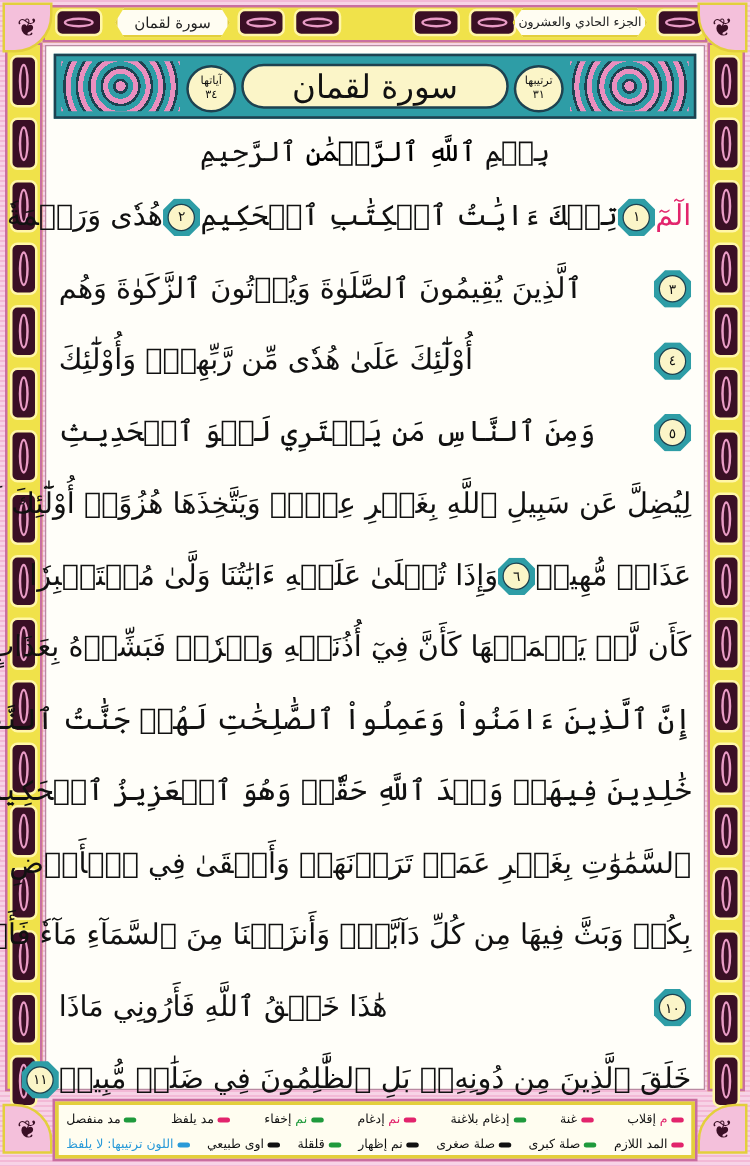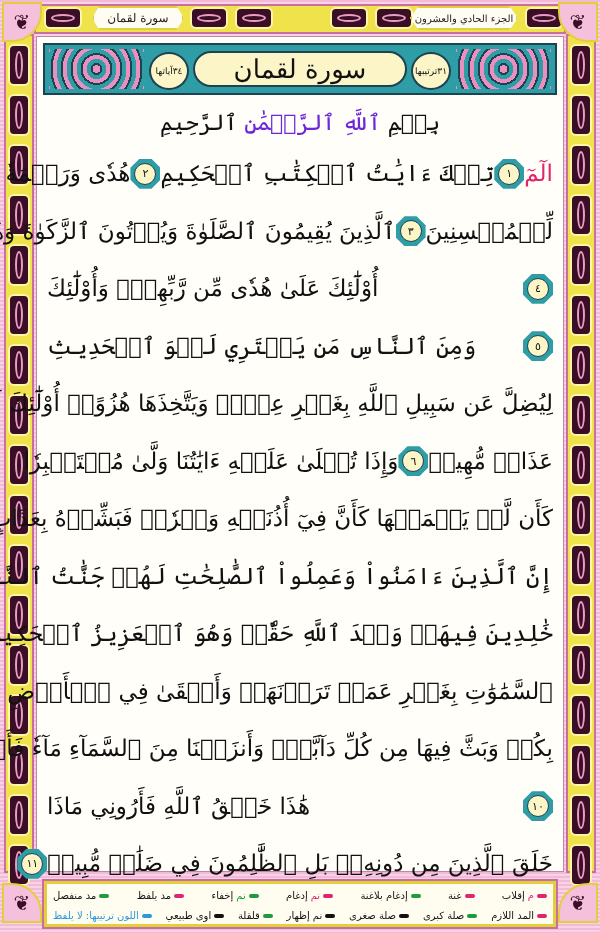--- a/index.html
+++ b/index.html
@@ -34,27 +34,27 @@
           border:1px solid #b98aa2; box-sizing:border-box; }
   .title-banner { position:absolute; left:6px; right:6px; top:6px; height:52px; background:#2e9da6;
                   border:2px solid #1e4250; box-sizing:border-box; overflow:hidden; }
   .title-banner .orn { position:absolute; top:4px; bottom:4px; width:95px;
        background:repeating-radial-gradient(circle at 50% 50%, #ea8fbf 0 4px, #1e4250 4px 6px, #2e9da6 6px 10px); }
   .title-banner .orn.l { left:4px; } .title-banner .orn.r { right:4px; }
   .title-cart { position:absolute; left:148px; right:148px; top:6px; bottom:6px; background:#fbf5c8;
                 border:2px solid #1e4250; border-radius:24px; display:flex; align-items:center; justify-content:center;
                 font-family:"DejaVu Serif", serif; font-size:26px; color:#111; }
   .medal { position:absolute; top:7px; width:36px; height:34px; border-radius:50%; background:#fbf5c8;
-           border:2px solid #1e4250; display:flex; flex-direction:row; align-items:center; justify-content:center;
+           border:2px solid #1e4250; display:flex; flex-direction:column; align-items:center; justify-content:center;
            font-family:"DejaVu Serif", serif; font-size:9px; line-height:11px; color:#111; }
   .medal.ayat { left:104px; } .medal.order { right:104px; }
 
   .text-body { position:absolute; left:10px; right:10px; top:64px; bottom:6px; direction:rtl; }
   .basmala { text-align:center; font-family:"DejaVu Serif", serif; font-size:22px; height:44px; line-height:44px; color:#111; }
-  .basmala .blue { color:#6d28d9; }
+  .basmala .blue { color:#000000; }
   .line { height:57.5px; line-height:57.5px; font-family:"DejaVu Serif", serif; font-size:23px; color:#111;
           text-align:justify; text-align-last:justify; white-space:nowrap; display:flex; justify-content:space-between; align-items:center; }
   .w { display:inline-block; } .c-red { color:#e2246c; }
   .ayah { display:inline-flex; width:30px; height:30px; align-items:center; justify-content:center;
           background:#2e9da6; clip-path:polygon(30% 0,70% 0,100% 30%,100% 70%,70% 100%,30% 100%,0 70%,0 30%);
           position:relative; flex:none; }
   .ayah span { width:20px; height:20px; border-radius:50%; background:#fbf5c8; border:1px solid #1e4250;
                display:flex; align-items:center; justify-content:center; font-size:11px; color:#111; line-height:1; }
 
   
@@ -150,21 +150,20 @@
           <span class="ayah">
             <span>١</span>
           </span>
           <span class="w">تِلۡكَ ءَايَٰتُ ٱلۡكِتَٰبِ ٱلۡحَكِيمِ</span>
           <span class="ayah">
             <span>٢</span>
           </span>
           <span class="w">هُدٗى وَرَحۡمَةٗ</span>
         </div>
         <div class="line">
-          <span class="w">لِّلۡمُحۡسِنِينَ</span>
           <span class="ayah">
             <span>٣</span>
           </span>
           <span class="w">ٱلَّذِينَ يُقِيمُونَ ٱلصَّلَوٰةَ وَيُؤۡتُونَ ٱلزَّكَوٰةَ وَهُم</span>
         </div>
         <div class="line">
           <span class="ayah">
             <span>٤</span>
           </span>
           <span class="w">أُوْلَٰٓئِكَ عَلَىٰ هُدٗى مِّن رَّبِّهِمۡۖ وَأُوْلَٰٓئِكَ</span>

